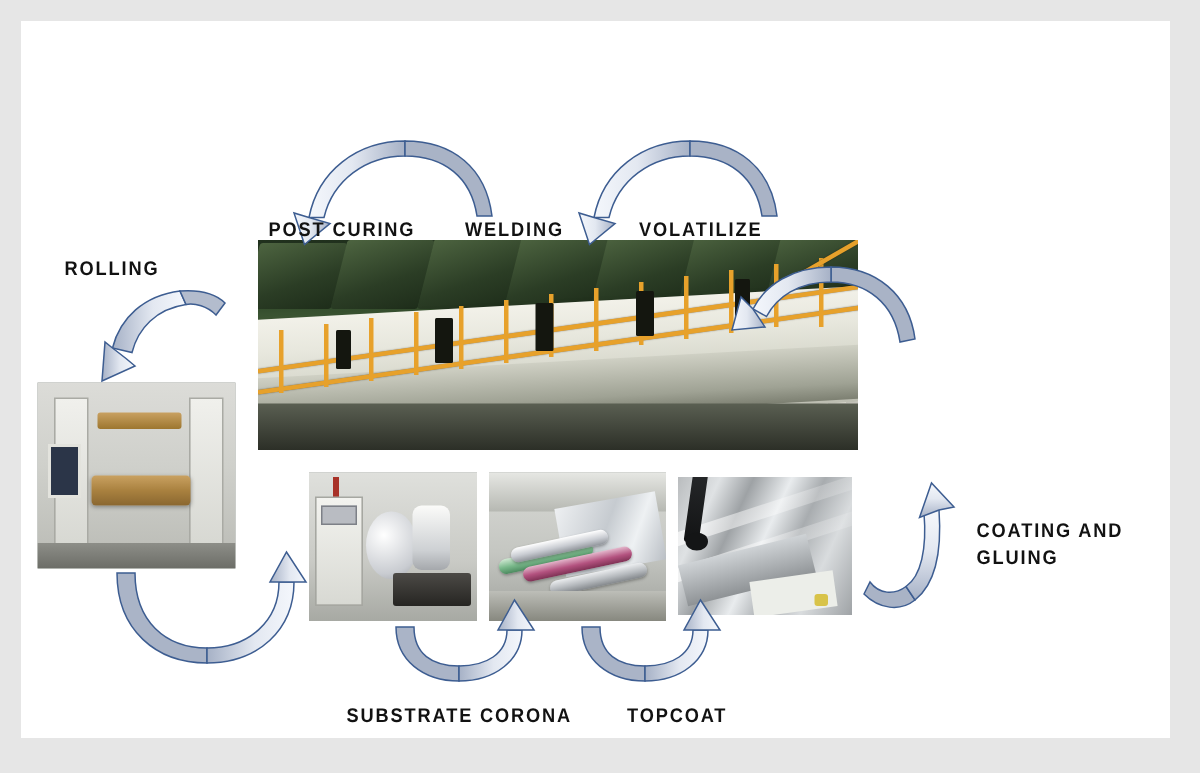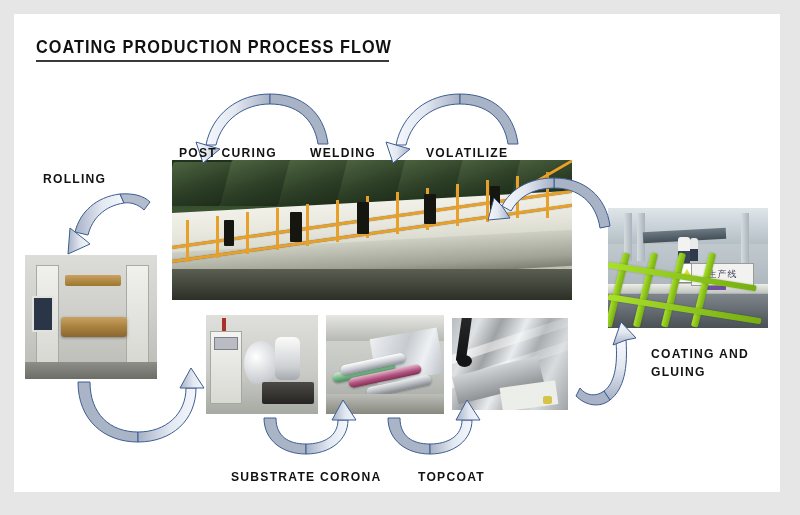--- a/index.html
+++ b/index.html
@@ -318,24 +318,20 @@
     width: 766px; height: 478px;
     pointer-events: none;
   }
 </style>
 </head>
 <body>
 
 <div id="page">
   <div id="canvas">
 
-    <div id="title-wrap">
-      <div id="title">COATING PRODUCTION PROCESS FLOW</div>
-      <div id="title-rule"></div>
-    </div>
 
     <div class="photo" id="photo-main" style="left:158px; top:146px; width:400px; height:140px;">
       <div class="layer sky"></div>
       <div class="duct-row">
         <div class="duct" style="left:-4px; top:2px; width:58px; height:44px;"></div>
         <div class="duct" style="left:54px; top:0px; width:58px; height:46px;"></div>
         <div class="duct" style="left:112px; top:-1px; width:58px; height:47px;"></div>
         <div class="duct" style="left:170px; top:-2px; width:58px; height:47px;"></div>
         <div class="duct" style="left:228px; top:-3px; width:58px; height:46px;"></div>
         <div class="duct" style="left:286px; top:-4px; width:58px; height:45px;"></div>
@@ -409,43 +405,20 @@
       <div class="layer bg"></div>
       <div class="diag" style="top:18px;"></div>
       <div class="diag" style="top:42px;"></div>
       <div class="slab"></div>
       <div class="whitefloor"></div>
       <div class="arm"></div>
       <div class="armhead"></div>
       <div class="yellowbit"></div>
     </div>
 
-    <div class="photo" id="photo-gluing" style="left:594px; top:194px; width:160px; height:120px;">
-      <div class="layer bg"></div>
-      <div class="ceiling"></div>
-      <div class="pipe" style="left:10%;"></div>
-      <div class="pipe" style="left:18%;"></div>
-      <div class="pipe" style="right:12%; height:50%;"></div>
-      <div class="duct2"></div>
-      <div class="person"></div>
-      <div class="person2"></div>
-      <div class="deck"></div>
-      <div class="lowdark"></div>
-      <div class="purple"></div>
-      <div class="hazard"></div>
-      <div class="sign">生产线</div>
-      <div>
-        <div class="green-bar" style="left:6px;  top:44px; height:76px; transform: rotate(14deg);"></div>
-        <div class="green-bar" style="left:34px; top:44px; height:76px; transform: rotate(14deg);"></div>
-        <div class="green-bar" style="left:62px; top:44px; height:76px; transform: rotate(14deg);"></div>
-        <div class="green-bar" style="left:92px; top:44px; height:76px; transform: rotate(14deg);"></div>
-        <div class="green-bar" style="left:0px;  top:54px; width:150px; height:6px; transform: rotate(9deg); transform-origin:left center;"></div>
-        <div class="green-bar" style="left:0px;  top:86px; width:155px; height:6px; transform: rotate(9deg); transform-origin:left center;"></div>
-      </div>
-    </div>
 
     <svg id="arrows" viewBox="0 0 766 478">
       <defs>
         <linearGradient id="gA" x1="0" y1="0" x2="1" y2="0">
           <stop offset="0%" stop-color="#f4f7fc"></stop>
           <stop offset="45%" stop-color="#e3e8f1"></stop>
           <stop offset="100%" stop-color="#a6b1c6"></stop>
         </linearGradient>
         <linearGradient id="gB" x1="1" y1="0" x2="0" y2="0">
           <stop offset="0%" stop-color="#f4f7fc"></stop>

